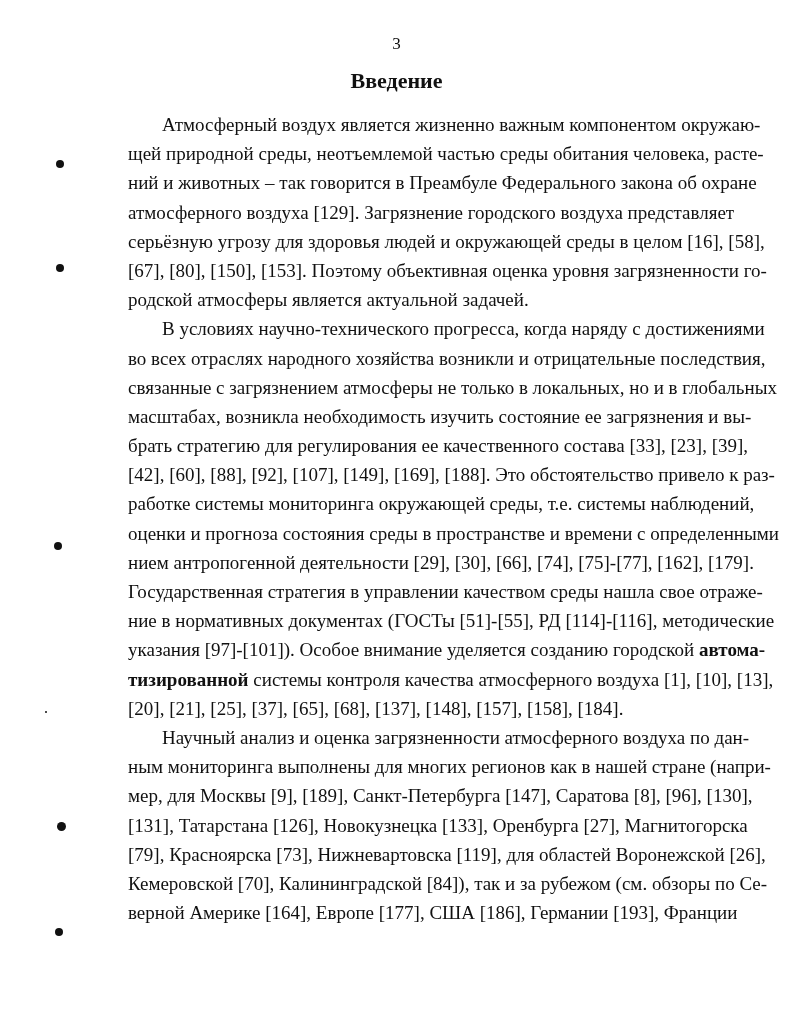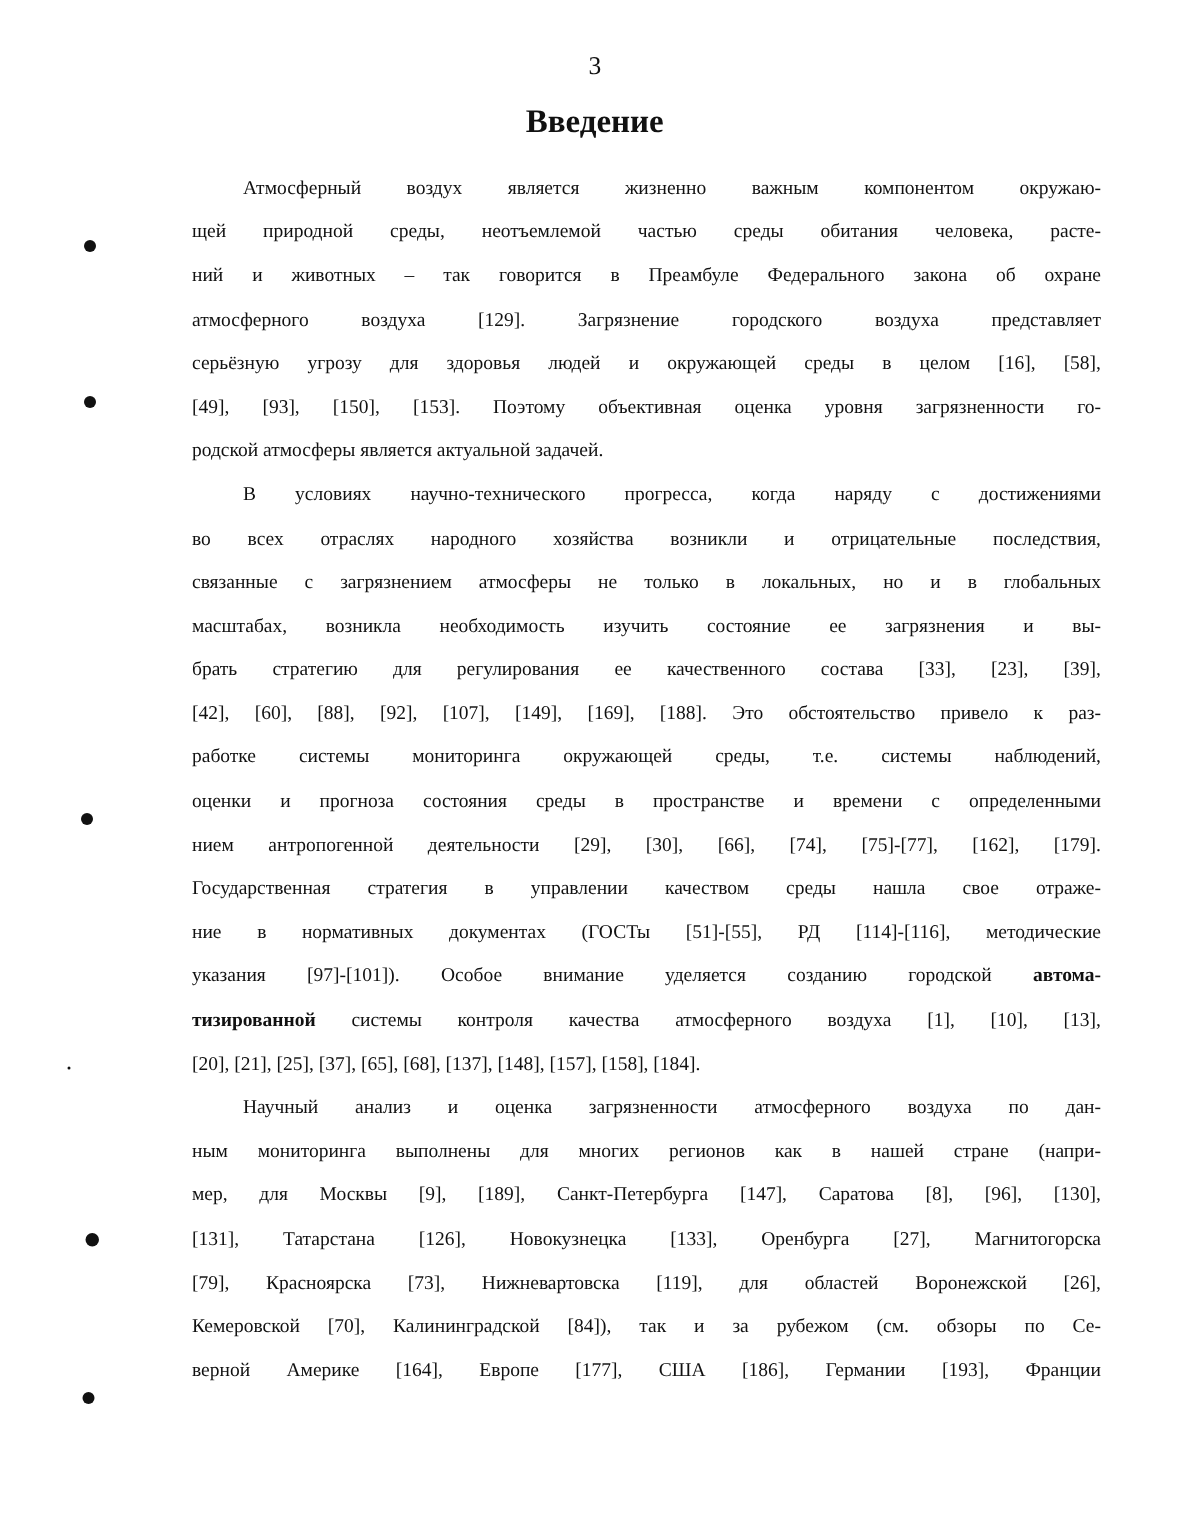--- a/index.html
+++ b/index.html
@@ -3,21 +3,21 @@
 <meta charset="utf-8">
 <style>
   html, body { margin: 0; padding: 0; background: #ffffff; }
   body { width: 793px; height: 1025px; position: relative; overflow: hidden; }
   .page { position: absolute; left: 0; top: 0; width: 793px; height: 1025px; background: #fff; }
   .page-number { position: absolute; top: 34px; left: 0; width: 793px; text-align: center;
     font-family: "Liberation Serif", serif; font-size: 17px; color: #111; }
   .title { position: absolute; top: 68px; left: 0; width: 793px; text-align: center;
     font-family: "Liberation Serif", serif; font-size: 22px; font-weight: bold; color: #111; }
   .body { position: absolute; left: 128px; top: 110px; width: 606px;
-    font-family: "Liberation Serif", serif; font-size: 13px; line-height: 29.2px; color: #111;
+    font-family: "Liberation Serif", serif; font-size: 19px; line-height: 29.2px; color: #111;
     text-align: justify; }
   .line { display: block; height: 29.2px; white-space: nowrap; text-align-last: justify; text-align: justify; }
   .line.last { text-align-last: left; }
   .line.indent { padding-left: 34px; }
   .b { font-weight: bold; }
   .speck { position: absolute; background: #111; border-radius: 50%; }
 </style>
 </head>
 <body>
 
@@ -25,21 +25,21 @@
   <div class="page-number">3</div>
   <div class="title">Введение</div>
 
   <div class="body">
 
     <span class="line indent">Атмосферный воздух является жизненно важным компонентом окружаю-</span>
     <span class="line">щей природной среды, неотъемлемой частью среды обитания человека, расте-</span>
     <span class="line">ний и животных – так говорится в Преамбуле Федерального закона об охране</span>
     <span class="line">атмосферного воздуха [129]. Загрязнение городского воздуха представляет</span>
     <span class="line">серьёзную угрозу для здоровья людей и окружающей среды в целом [16], [58],</span>
-    <span class="line">[49], [93], [150], [153]. Поэтому объективная оценка уровня загрязненности го-</span>
+    <span class="line">[67], [80], [150], [153]. Поэтому объективная оценка уровня загрязненности го-</span>
     <span class="line last">родской атмосферы является актуальной задачей.</span>
 
     <span class="line indent">В условиях научно-технического прогресса, когда наряду с достижениями</span>
     <span class="line">во всех отраслях народного хозяйства возникли и отрицательные последствия,</span>
     <span class="line">связанные с загрязнением атмосферы не только в локальных, но и в глобальных</span>
     <span class="line">масштабах, возникла необходимость изучить состояние ее загрязнения и вы-</span>
     <span class="line">брать стратегию для регулирования ее качественного состава [33], [23], [39],</span>
     <span class="line">[42], [60], [88], [92], [107], [149], [169], [188]. Это обстоятельство привело к раз-</span>
     <span class="line">работке системы мониторинга окружающей среды, т.е. системы наблюдений,</span>
     <span class="line">оценки и прогноза состояния среды в пространстве и времени с определенными</span>

